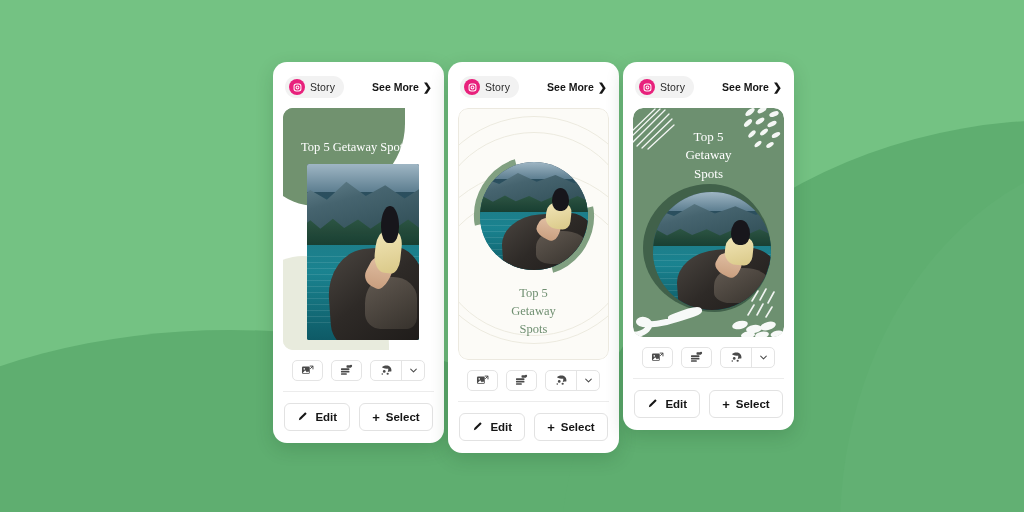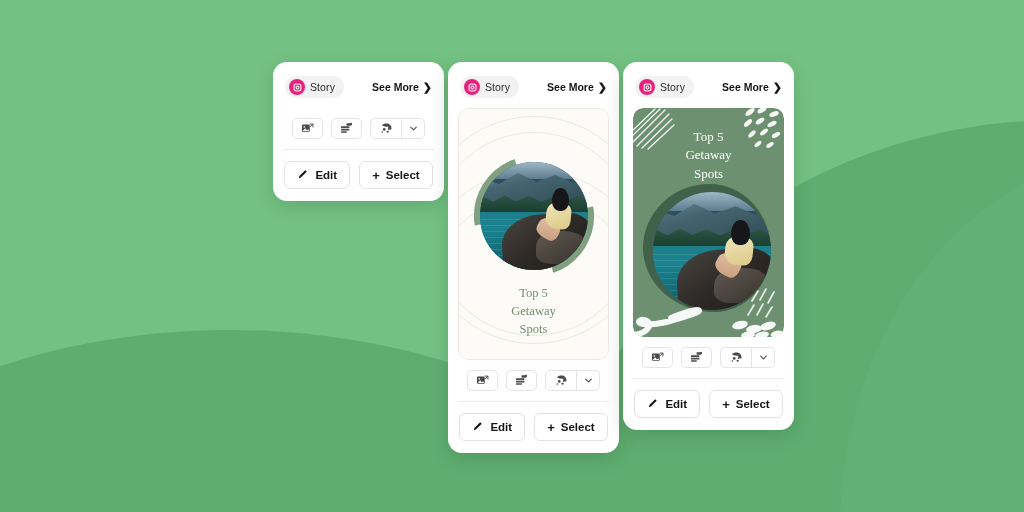--- a/index.html
+++ b/index.html
@@ -393,20 +393,42 @@
             </svg>
           </span>
           <span class="story-label">Story</span>
         </div>
         <div class="see-more">
           <span>See More</span>
           <span class="chev">❯</span>
         </div>
       </div>
 
+      <div class="preview-wrap">
+        <div class="c1-green-blob"></div>
+        <div class="c1-green-blob2"></div>
+        <div class="c1-cream-blob"></div>
+        <div class="c1-cream-blob2"></div>
+
+        <div class="photo c1-photo">
+          <div class="ph-sky"></div>
+            <div class="ph-mtn"></div>
+            <div class="ph-forest"></div>
+          <div class="ph-water"></div>
+            <div class="ph-rock"></div>
+            <div class="ph-rock2"></div>
+          <div class="ph-person">
+              <div class="ph-legs"></div>
+              <div class="ph-dress"></div>
+              <div class="ph-hair"></div>
+            </div>
+        </div>
+
+        <div class="c1-title">Top 5 Getaway Spots</div>
+      </div>
 
       <div class="toolbar">
         <div class="tool-btn">
           <svg width="13" height="13" viewBox="0 0 20 20">
             <rect x="1.5" y="4" width="12" height="11" rx="1.6" fill="#4a4a4a"></rect>
             <circle cx="5" cy="7.5" r="1.2" fill="#fff"></circle>
             <path d="M2.6 14 L6.4 9.6 L9.2 13 L11 11.2 L12.6 14 Z" fill="#fff"></path>
             <path d="M14 3.2 h4.4 v4.4" fill="none" stroke="#4a4a4a" stroke-width="1.5" stroke-linecap="round" stroke-linejoin="round"></path>
             <path d="M18.2 3.4 L14.6 7" stroke="#4a4a4a" stroke-width="1.5" stroke-linecap="round"></path>
           </svg>

